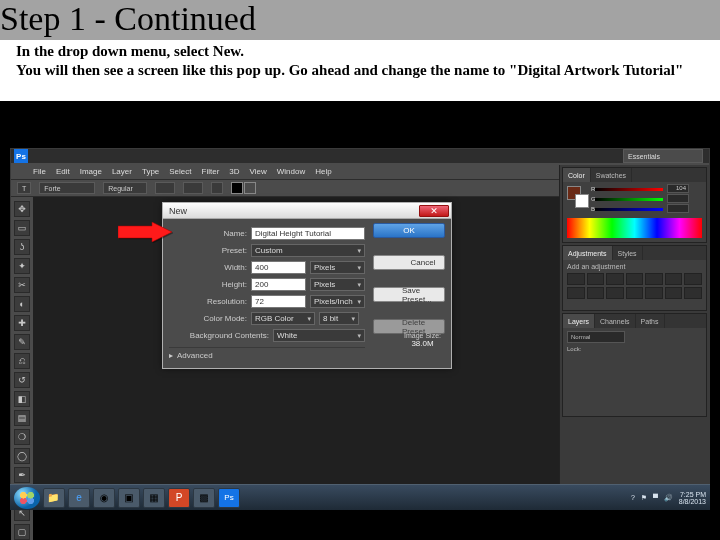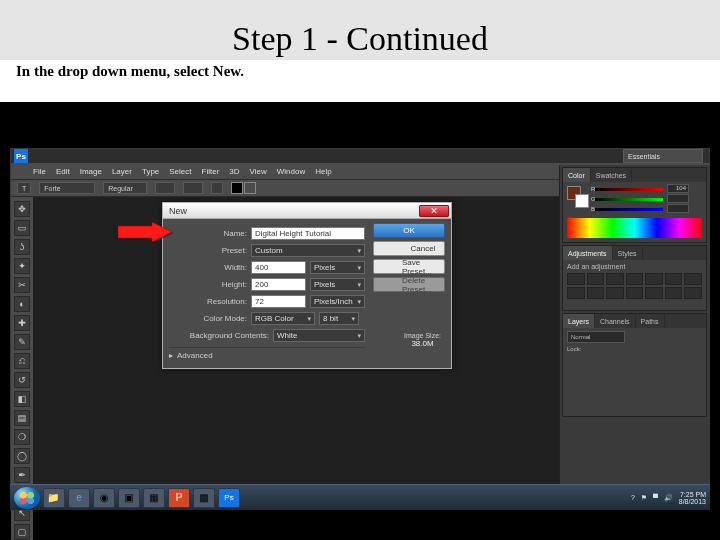--- a/index.html
+++ b/index.html
@@ -1,18 +1,18 @@
 <!DOCTYPE html>
 <html><head>
 <meta charset="utf-8">
 <style>
   * { box-sizing: border-box; margin: 0; padding: 0; }
   body { width: 720px; height: 540px; background: #000; font-family: Tahoma, Geneva, sans-serif; overflow: hidden; position: relative; }
 
-  .slide-title   { text-align: center; font-size: 34px; font-weight: 400; color: #000; background: #e5e5e5; padding: 20px 0 2px; font-family: "Times New Roman", serif; }
+  .slide-title   { text-align: left; font-size: 34px; font-weight: 400; color: #000; background: #a3a3a3; padding: 0 0 2px; font-family: "Times New Roman", serif; }
   .slide-body    { background: #fff; padding: 2px 16px 21px 16px; }
   .slide-body p  { font-family: "Comic Sans MS", cursive; font-size: 15px; font-weight: bold; color: #000; line-height: 1.25; }
 
   .ps-window { position: absolute; left: 10px; top: 148px; width: 700px; height: 362px; background: #1a1a1a; border: 1px solid #3a3a3a; }
   .ps-titlebar { height: 14px; background: #2d2d2d; display: flex; align-items: center; }
   .ps-logo { width: 14px; height: 14px; background: #1473e6; color: #fff; font-size: 8px; font-weight: bold; display: flex; align-items: center; justify-content: center; margin: 0 3px; }
   .ps-menubar { height: 16px; background: #4b4b4b; display: flex; align-items: center; padding-left: 22px; gap: 10px; }
   .ps-menubar span { color: #ddd; font-size: 8px; }
   .ps-options { height: 18px; background: #4b4b4b; border-top: 1px solid #2c2c2c; border-bottom: 1px solid #2c2c2c; display: flex; align-items: center; padding-left: 6px; gap: 8px; }
   .ps-options .ctrl { height: 12px; background: #3a3a3a; border: 1px solid #5a5a5a; font-size: 7px; color: #ccc; display: flex; align-items: center; padding: 0 4px; }
@@ -56,21 +56,21 @@
   .dialog-titlebar .xbtn { width: 30px; height: 12px; background: linear-gradient(to bottom, #e67, #c21818); color: #fff; font-size: 9px; display:flex; align-items:center; justify-content:center; border:1px solid #941010; border-radius: 1px; }
   .dialog-body { background: #4b4b4b; padding: 6px 6px 8px 6px; position: relative; }
   .dlg-row { display: flex; align-items: center; height: 17px; gap: 4px; }
   .dlg-label { width: 78px; text-align: right; font-size: 8px; color: #ccc; }
   .dlg-input { flex: 1; height: 13px; background: #fff; border: 1px solid #777; font-size: 8px; color: #333; padding: 0 3px; display: flex; align-items: center; }
   .dlg-drop  { flex: 1; height: 13px; background: #3a3a3a; border: 1px solid #666; font-size: 8px; color: #ddd; padding: 0 3px; display: flex; align-items: center; justify-content: space-between; }
   .dlg-drop::after { content: "▾"; font-size: 7px; color: #bbb; }
   .dlg-num { width: 44px; }
   .dlg-unit { width: 60px; }
   .dlg-sep { height: 1px; background: #3a3a3a; margin: 3px 0; }
-  .dlg-btns { position: absolute; right: 6px; top: 4px; width: 72px; display: flex; flex-direction: column; gap: 3px; }
+  .dlg-btns { position: absolute; right: 6px; top: 4px; width: 72px; display: flex; flex-direction: column; gap: 17px; }
   .dlg-btn  { height: 15px; font-size: 8px; display: flex; align-items: center; justify-content: center; border: 1px solid #2a5aa0; border-radius: 2px; }
   .dlg-btn.primary { background: linear-gradient(to bottom, #5fa3e6, #2a74c7); color: #fff; }
   .dlg-btn.sec     { background: #e9e9e9; color: #333; border-color: #888; padding-left: 28px; }
   .dlg-imgsize { position: absolute; right: 10px; bottom: 20px; text-align: center; }
   .dlg-imgsize .lbl { font-size: 7px; color: #ccc; }
   .dlg-imgsize .val { font-size: 8px; color: #eee; }
   .dlg-adv { font-size: 8px; color: #ccc; display: flex; align-items: center; gap: 4px; }
   .dlg-adv::before { content: "▸"; font-size: 8px; }
 
   .red-arrow { position: absolute; left: 118px; top: 222px; width: 54px; height: 20px; z-index: 20; }
@@ -86,20 +86,21 @@
   .task-ico { width: 22px; height: 20px; background: #4a5a6a; border: 1px solid #2c3742; border-radius: 2px; display:flex; align-items:center; justify-content:center; font-size: 10px; }
   .task-right { margin-left: auto; display: flex; align-items: center; gap: 6px; color: #d8e3ee; font-size: 7px; }
   .clock { text-align: right; line-height: 1; }
 </style>
 </head>
 <body>
 
 <div class="slide-title">Step 1 - Continued</div>
 <div class="slide-body">
   <p>In the drop down menu, select New.</p>
+  <p>You will then see a screen like this pop up. Go ahead and change the name to "Digital Artwork Tutorial"</p>
 </div>
 
 <div class="ps-window">
   <div class="ps-titlebar">
     <div class="ps-logo">Ps</div>
   </div>
   <div class="ps-menubar">
     <span>File</span>
     <span>Edit</span>
     <span>Image</span>

